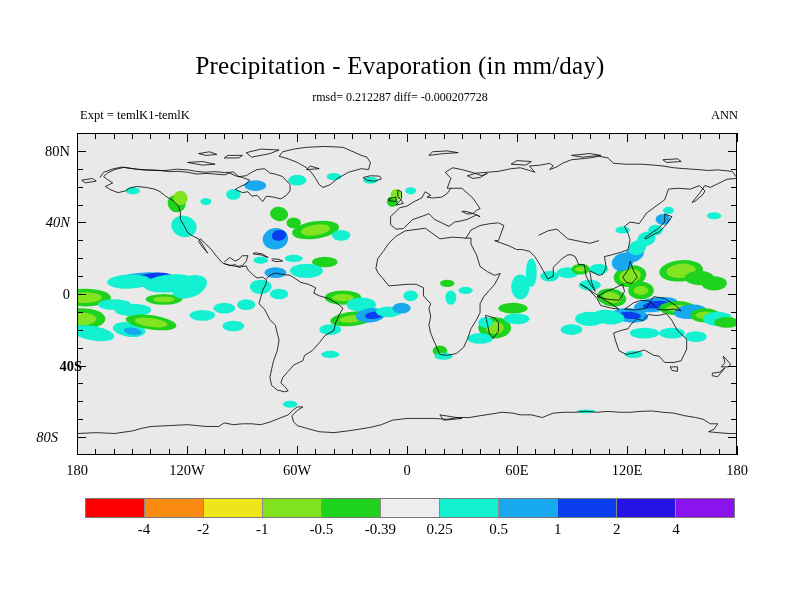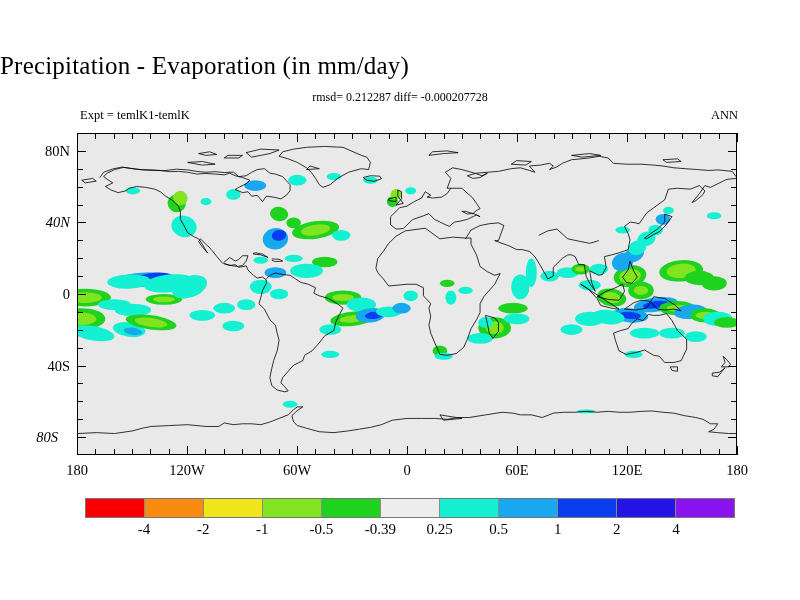--- a/index.html
+++ b/index.html
@@ -6,21 +6,21 @@
   body{
     width:800px;height:600px;background:#ffffff;
     font-family:"Liberation Serif","DejaVu Serif",serif;
     overflow:hidden;position:relative;
   }
   #root{position:absolute;inset:0;}
 
   
   .title{
     position:absolute;left:0;right:0;top:52px;
-    font-size:25px;color:#000;letter-spacing:.2px;
+    text-align:center;font-size:25px;color:#000;letter-spacing:.2px;
   }
   .stats{
     position:absolute;left:0;right:0;top:90px;
     text-align:center;font-size:12px;color:#000;
   }
   .expt{
     position:absolute;left:80px;top:108px;font-size:12.5px;color:#000;
   }
   .period{
     position:absolute;left:0;right:0;top:104px;text-align:center;
@@ -359,21 +359,21 @@
       <div class="xlab" style="left: 297px;">60W</div>
       <div class="xlab" style="left: 407px;">0</div>
       <div class="xlab" style="left: 517px;">60E</div>
       <div class="xlab" style="left: 627px;">120E</div>
       <div class="xlab" style="left: 737px;">180</div>
     </div>
   <div id="ylabels">
       <div class="ylab" style="top: 150.889px; left: 28px; width: 42px;">80N</div>
       <div class="ylab" style="top: 222.444px; left: 28px; width: 42px; font-style: italic;">40N</div>
       <div class="ylab" style="top: 294px; left: 28px; width: 42px;">0</div>
-      <div class="ylab" style="top: 365.556px; left: 28px; width: 42px;">40S</div>
+      <div class="ylab" style="top: 365.556px; left: 40px; width: 42px; font-weight: bold;">40S</div>
       <div class="ylab" style="top: 437.111px; left: 16px; width: 42px; font-style: italic;">80S</div>
     </div>
 
   <div id="cbar">
       <div class="band" title="&lt; -4" style="background: rgb(250, 0, 0);"></div>
       <div class="band" title="-4 to -2" style="background: rgb(249, 139, 16);"></div>
       <div class="band" title="-2 to -1" style="background: rgb(238, 230, 26);"></div>
       <div class="band" title="-1 to -0.5" style="background: rgb(130, 227, 32);"></div>
       <div class="band" title="-0.5 to -0.25" style="background: rgb(30, 210, 30);"></div>
       <div class="band" title="-0.25 to 0.25" style="background: rgb(237, 237, 237);"></div>

